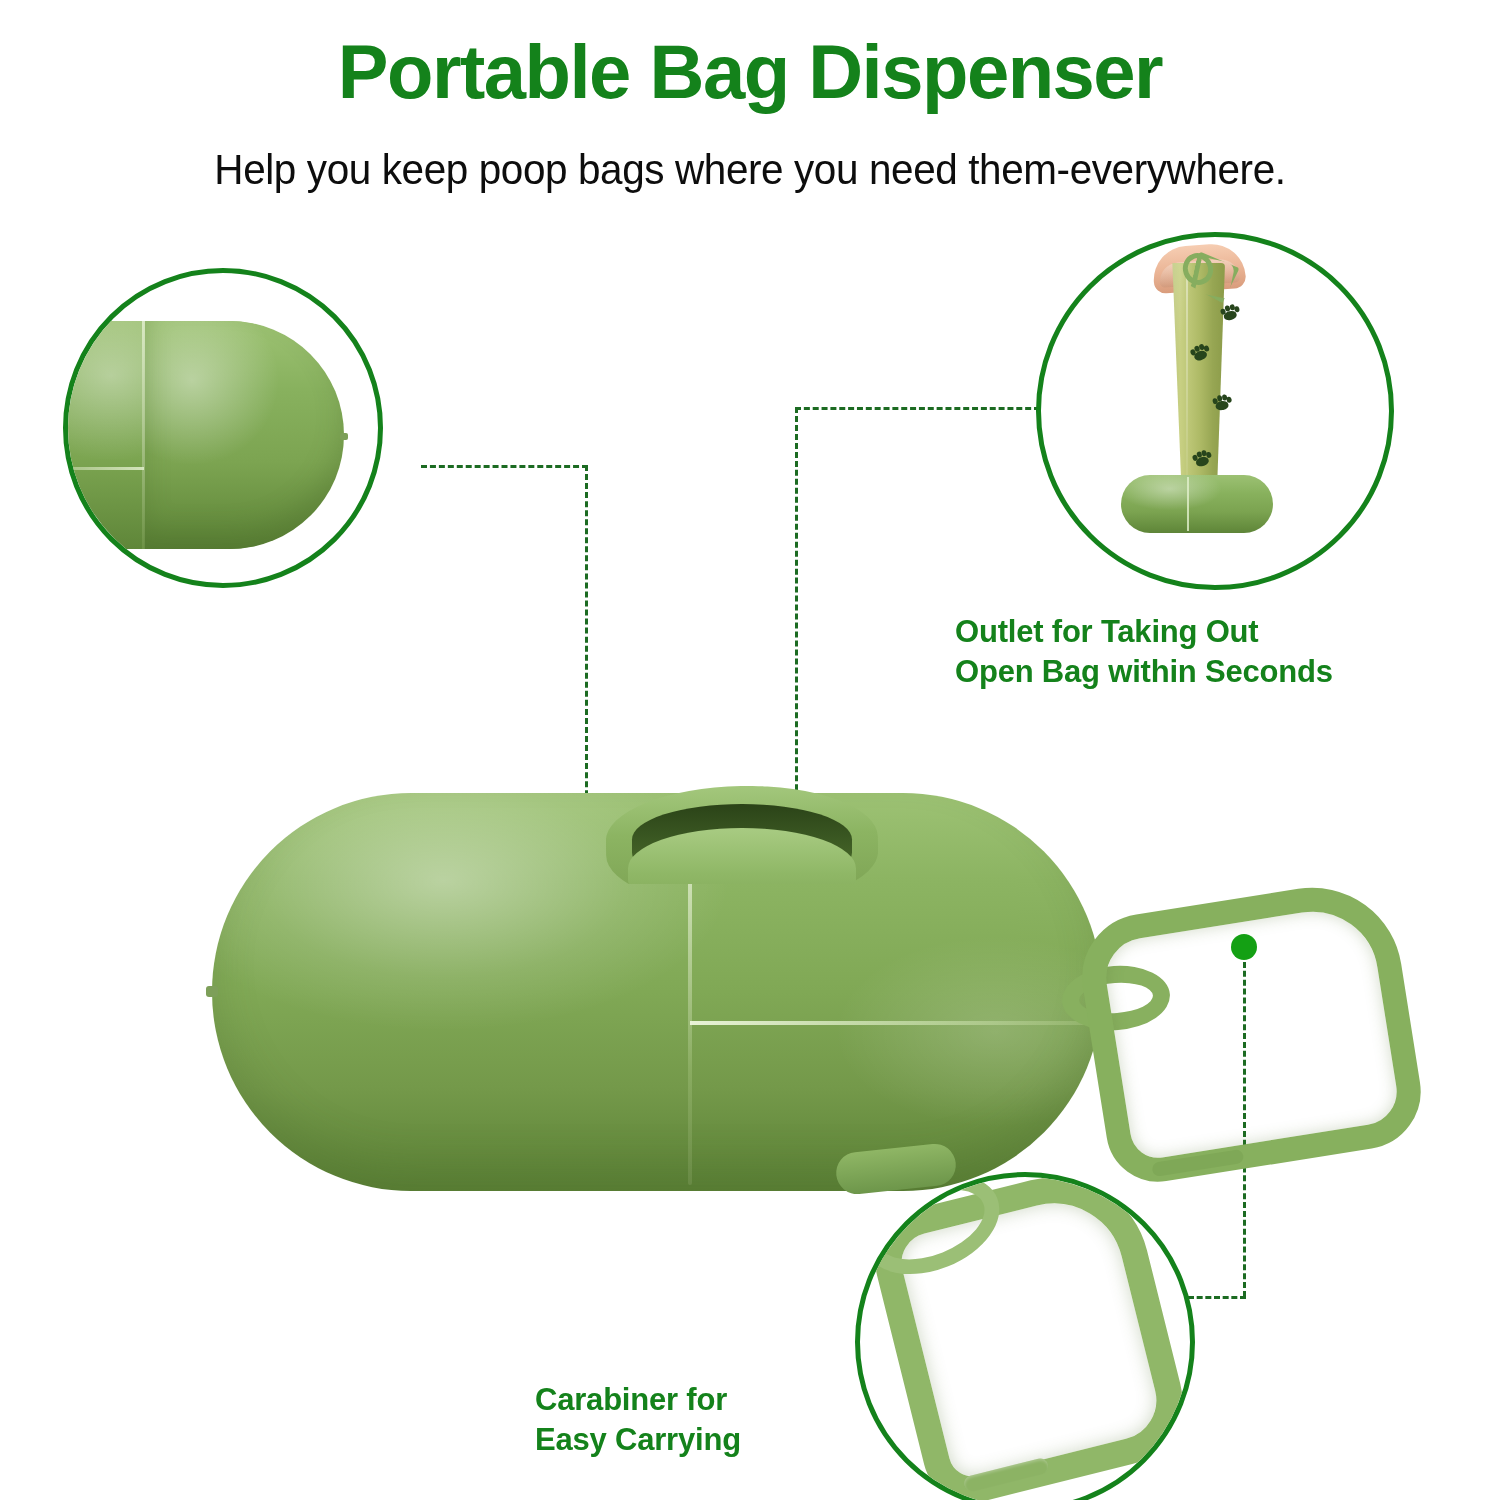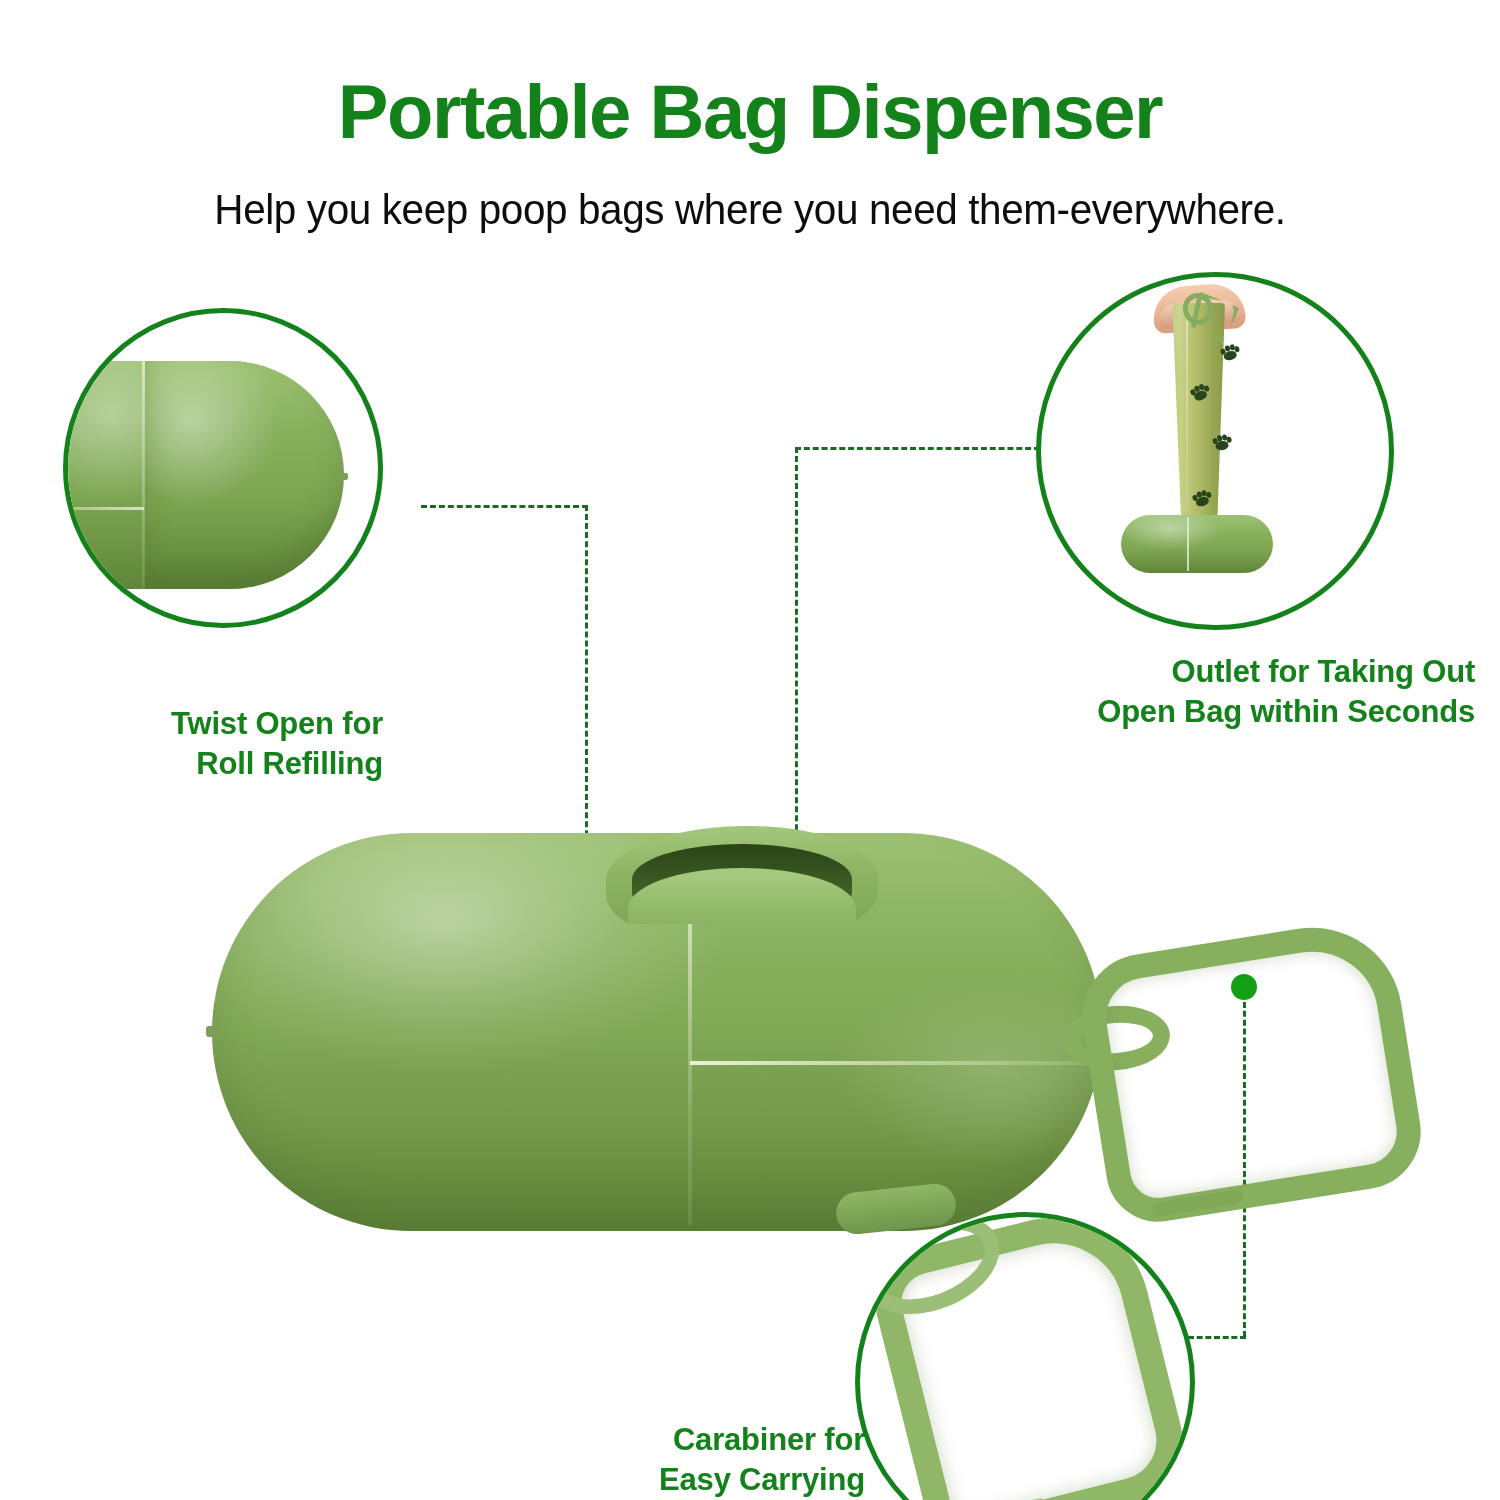--- a/index.html
+++ b/index.html
@@ -6,21 +6,21 @@
     margin: 0; padding: 0;
     background: #ffffff;
   }
   body {
     width: 1500px; height: 1500px;
     position: relative;
     overflow: hidden;
     font-family: "Liberation Sans", sans-serif;
     -webkit-font-smoothing: antialiased;
   }
-  .stage { position: absolute; inset: 0; margin-top: 40px; }
+  .stage { position: absolute; inset: 0; }
 
   
   .title {
     position: absolute;
     left: 0; top: 34px; width: 1500px;
     text-align: center;
     font-size: 76px;
     font-weight: bold;
     letter-spacing: -1.5px;
     color: #14821b;
@@ -44,21 +44,21 @@
   .callout-circle {
     position: absolute;
     border-radius: 50%;
     border: 5px solid #14821b;
     box-sizing: border-box;
     overflow: hidden;
     background: #fff;
   }
   .callout-label {
     position: absolute;
-    text-align: right;
+    text-align: left;
     color: #14821b;
     font-weight: bold;
     font-size: 31px;
     line-height: 1.28;
     letter-spacing: -0.2px;
   }
 
   
   .lead-h {
     position: absolute;
@@ -308,24 +308,20 @@
 
   <div class="callout-circle c1">
     <div class="cap-wrap">
       <div class="cap-body"></div>
       <div class="cap-dome"></div>
       <div class="seam-v"></div>
       <div class="seam-h"></div>
       <div class="cap-nub"></div>
     </div>
   </div>
-  <div class="callout-label" style="left:63px; top:664px; width:320px;">
-    <div>Twist Open for</div>
-    <div>Roll Refilling</div>
-  </div>
 
   <div class="callout-circle c2">
     <div class="hand"></div>
 
     <div class="bag">
       <div class="bag-fold" style="left:30%;"></div>
     </div>
 
     <div class="paw" style="left:180px; top:68px; transform:rotate(-14deg);">
       <i></i>

